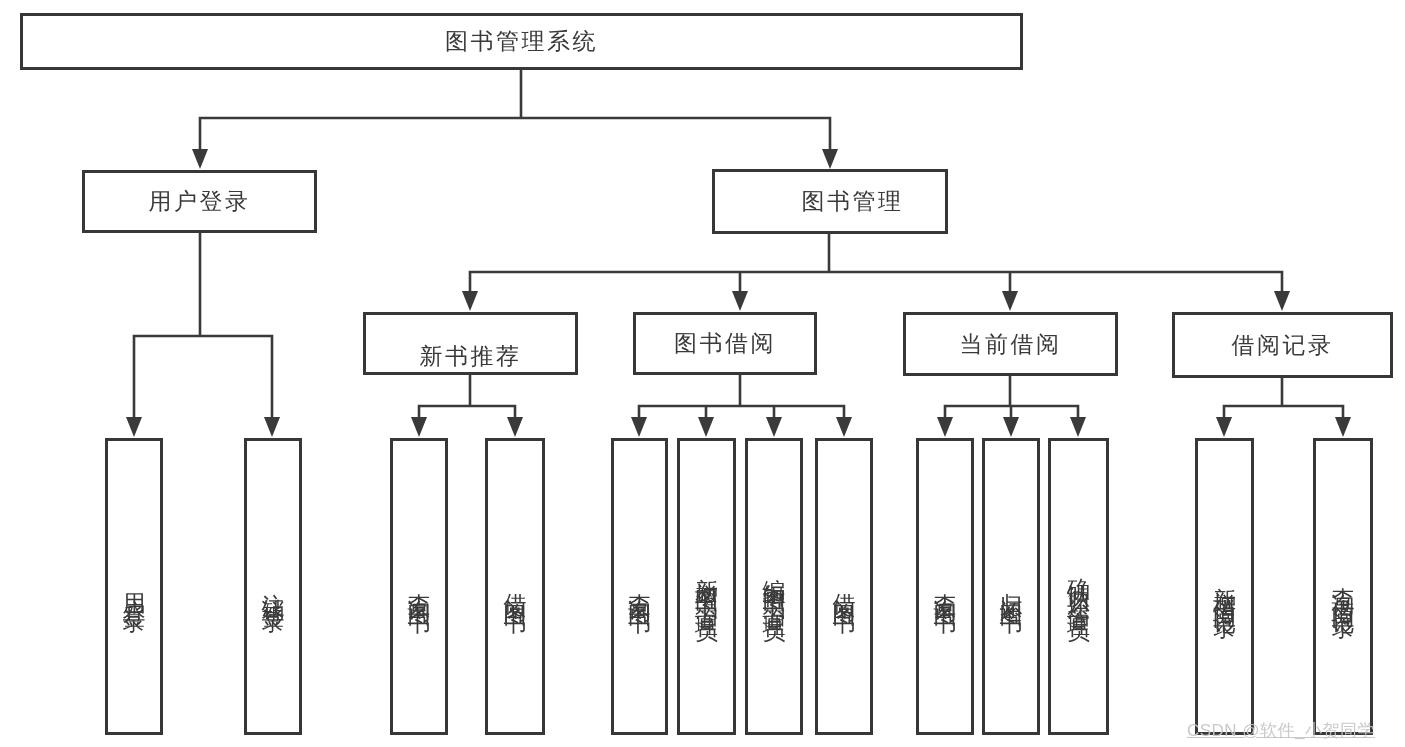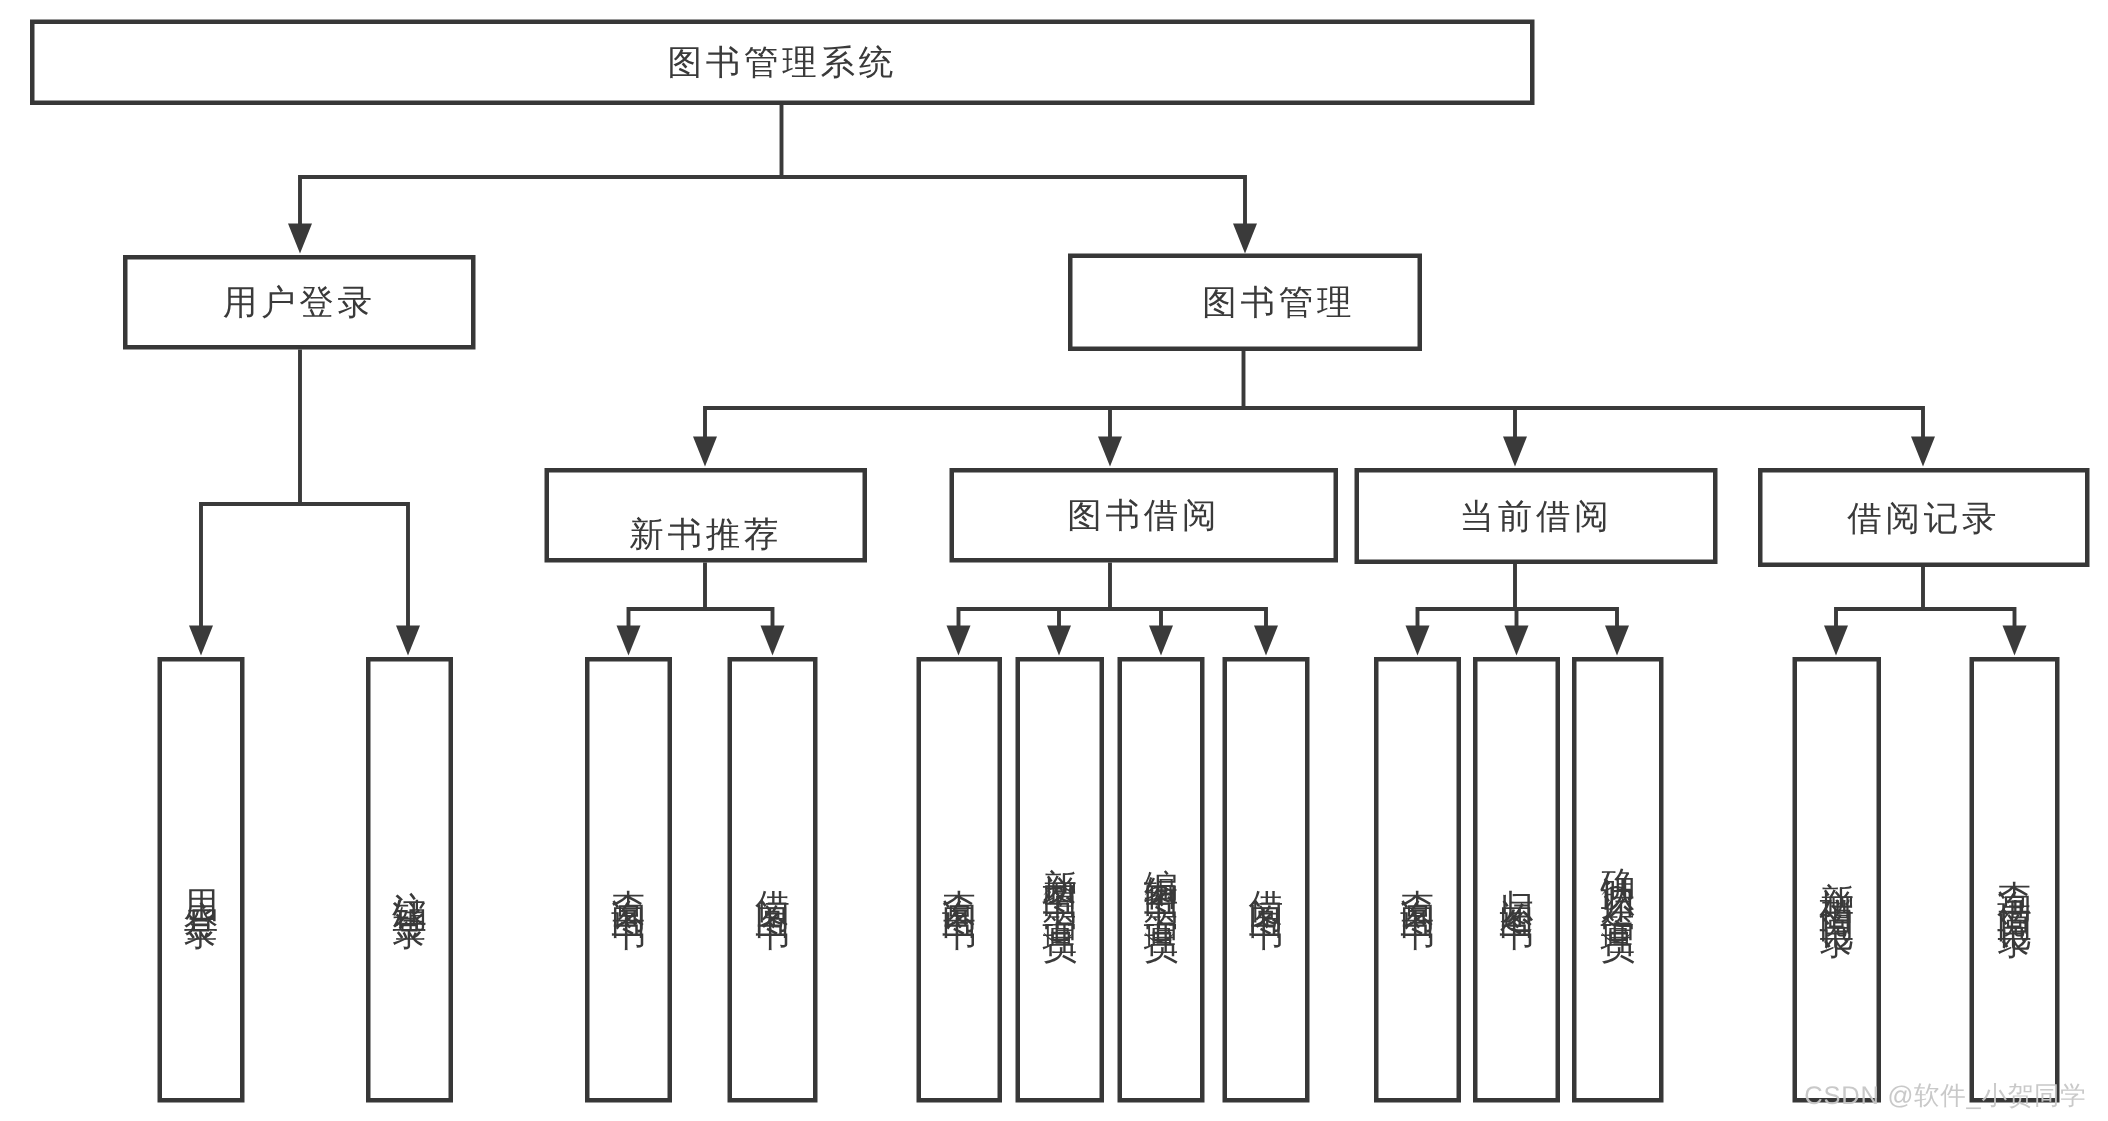--- a/index.html
+++ b/index.html
@@ -36,27 +36,28 @@
   .box.v .lbl {
     writing-mode: vertical-rl;
     text-orientation: mixed;
     font-size: 23px;
     letter-spacing: 6px;
     line-height: 1;
     white-space: nowrap;
   }
   .watermark {
     position: absolute;
-    right: 14px;
+    right: 30px;
     bottom: 5px;
     font-size: 17px;
     letter-spacing: 0.5px;
     color: rgba(198, 198, 198, 0.95);
     z-index: 5;
     white-space: nowrap;
+    text-decoration: underline;
   }
 </style>
 </head>
 <body>
 
 <div class="stage">
 
   <svg class="wires" viewBox="0 0 1405 747">
     <path d="M521 70V118 M200 118H830 M200 118V151 M830 118V151
          M200 233V336 M134 336H272 M134 336V419 M272 336V419
@@ -95,24 +96,24 @@
   <div class="box h" style="left:82px; top:170px; width:235px; height:63px;">
     <span class="lbl">用户登录</span>
   </div>
   <div class="box h" style="left:712px; top:169px; width:236px; height:65px;padding-left:45px;">
     <span class="lbl">图书管理</span>
   </div>
 
   <div class="box h" style="left:363px; top:312px; width:215px; height:63px;align-items:flex-end;">
     <span class="lbl">新书推荐</span>
   </div>
-  <div class="box h" style="left:633px; top:312px; width:259px; height:63px;">
+  <div class="box h" style="left:633px; top:312px; width:184px; height:63px;">
     <span class="lbl">图书借阅</span>
   </div>
-  <div class="box h" style="left:903px; top:312px; width:242px; height:64px;">
+  <div class="box h" style="left:903px; top:312px; width:215px; height:64px;">
     <span class="lbl">当前借阅</span>
   </div>
   <div class="box h" style="left:1172px; top:312px; width:221px; height:66px;">
     <span class="lbl">借阅记录</span>
   </div>
 
   <div class="box v" style="left:105px; top:438px; width:58px; height:297px;">
     <span class="lbl">用户登录</span>
   </div>
   <div class="box v" style="left:244px; top:438px; width:58px; height:297px;">

